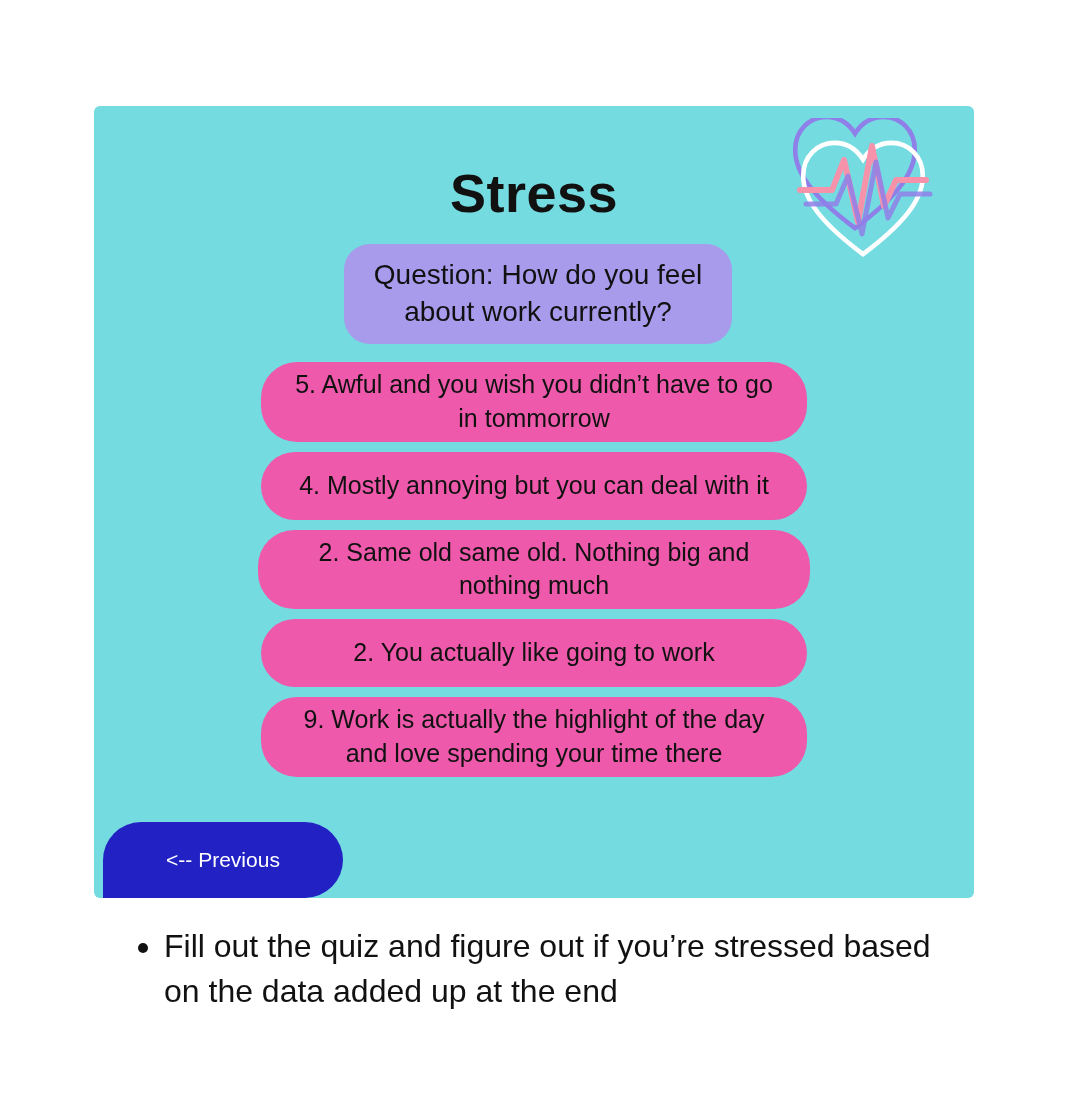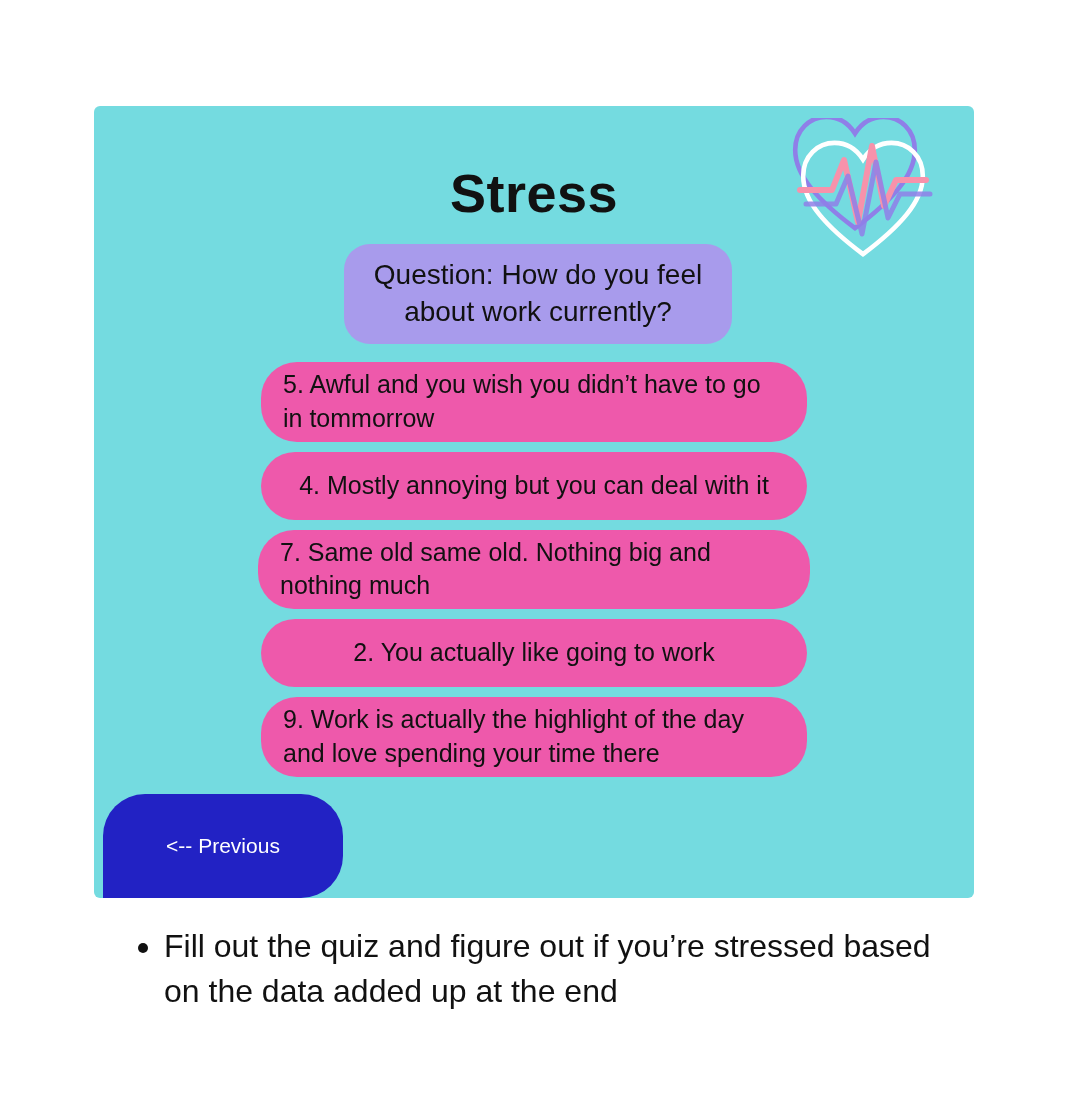--- a/index.html
+++ b/index.html
@@ -83,38 +83,39 @@
   }
   .answer {
     margin: 0 auto 10px auto;
     width: 546px;
     min-height: 68px;
     background: #ee59ab;
     border-radius: 36px;
     display: flex;
     align-items: center;
     justify-content: center;
+    text-align: center;
     padding: 6px 22px;
     box-sizing: border-box;
     font-size: 25px;
     line-height: 1.35;
     color: #111111;
     cursor: pointer;
   }
   .answer.w1 { width: 546px; }
   .answer.w2 { width: 546px; }
   .answer.w3 { width: 552px; }
   .answer.w4 { width: 546px; }
   .answer.w5 { width: 546px; }
 
   
   .nav-btn {
     position: absolute;
     bottom: 0;
-    height: 104px;
+    height: 76px;
     background: #2222c4;
     display: flex;
     align-items: center;
     justify-content: center;
     color: #ffffff;
     font-size: 21px;
     cursor: pointer;
   }
   .btn-prev {
     left: 9px;
@@ -159,21 +160,21 @@
       </svg>
     </div>
 
     <div class="quiz-title">Stress</div>
 
     <div class="question-bubble">Question: How do you feel about work currently?</div>
 
     <div class="answers">
       <div class="answer w1">5. Awful and you wish you didn’t have to go in tommorrow</div>
       <div class="answer w2">4. Mostly annoying but you can deal with it</div>
-      <div class="answer w3">7. Same old same old. Nothing big and nothing much</div>
+      <div class="answer w3">2. Same old same old. Nothing big and nothing much</div>
       <div class="answer w4">2. You actually like going to work</div>
       <div class="answer w5">9. Work is actually the highlight of the day and love spending your time there</div>
     </div>
 
     <div class="nav-btn btn-prev">&lt;-- Previous</div>
   </div>
 
   <div class="caption">
     <ul>
       <li>Fill out the quiz and figure out if you’re stressed based on the data added up at the end</li>

